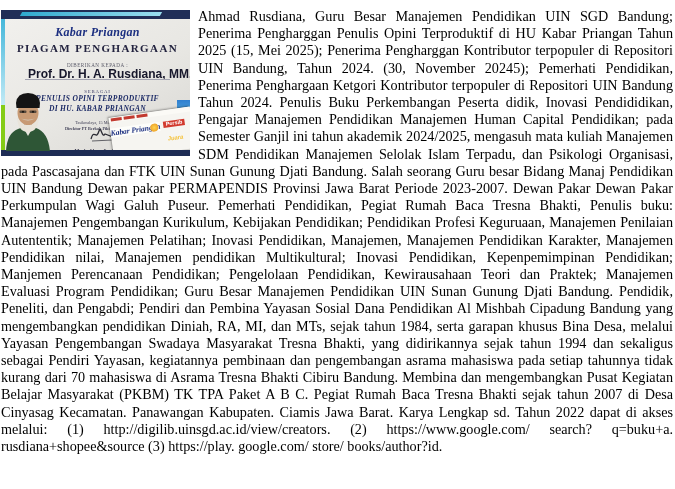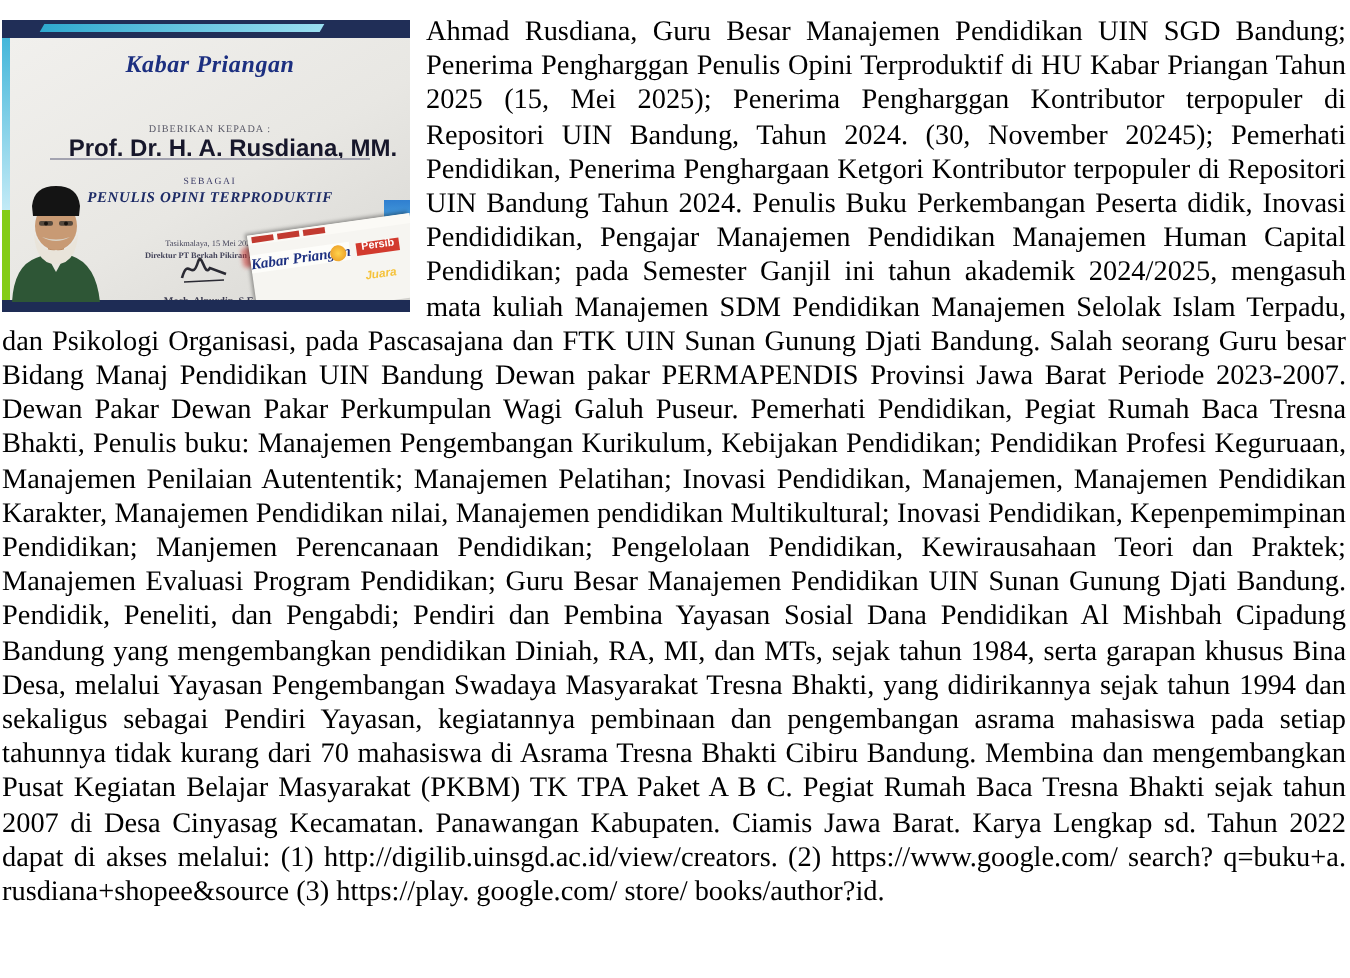--- a/index.html
+++ b/index.html
@@ -18,21 +18,21 @@
     font-size:14.2px;
     line-height:17.2px;
     text-align:justify;
     color:#000000;
   }
   .bio b { font-weight:normal; }
 
   
   .figure {
     float:left;
-    width:204px; height:146px;
+    width:189px; height:146px;
     margin:2px 8px 2px 0;
     position:relative;
     display:block;
     background:#84cc16;
     overflow:hidden;
     font-family:"Liberation Serif","DejaVu Serif",serif;
   }
   .figure * { box-sizing:border-box; }
 
   .cert-band-top { position:absolute; top:0; left:0; right:0; height:9px; background:#202e57; z-index:3; }
@@ -116,25 +116,27 @@
   <p class="bio">
 
     <span class="figure">
       <span class="cert-band-top">
           <span class="stripe"></span>
         </span>
       <span class="cert-left-stripe"></span>
 
       <span class="cert-paper">
         <span class="c masthead">Kabar Priangan</span>
+        <span class="c cert-title">PIAGAM PENGHARGAAN</span>
         <span class="c given">DIBERIKAN KEPADA :</span>
         <span class="c recipient">Prof. Dr. H. A. Rusdiana, MM.</span>
         <span class="rule"></span>
         <span class="c sebagai">SEBAGAI</span>
         <span class="c award1">PENULIS OPINI TERPRODUKTIF</span>
+        <span class="c award2">DI HU. KABAR PRIANGAN</span>
         <span class="c placedate">Tasikmalaya, 15 Mei 2025</span>
         <span class="c dirtitle">Direktur PT Berkah Pikiran Rakyat</span>
 
         <svg class="sig" viewBox="0 0 26 17">
           <path d="M2,13 C5,2 7,15 10,5 C12,-1 13,13 16,8 L24,11" stroke="#2a2a33" stroke-width="1.3" fill="none"></path>
           <path d="M3,15 L23,14" stroke="#2a2a33" stroke-width="0.7" fill="none"></path>
         </svg>
         <span class="stamp"></span>
 
         <span class="c signer">Moch. Alnurdin, S.E.</span>

